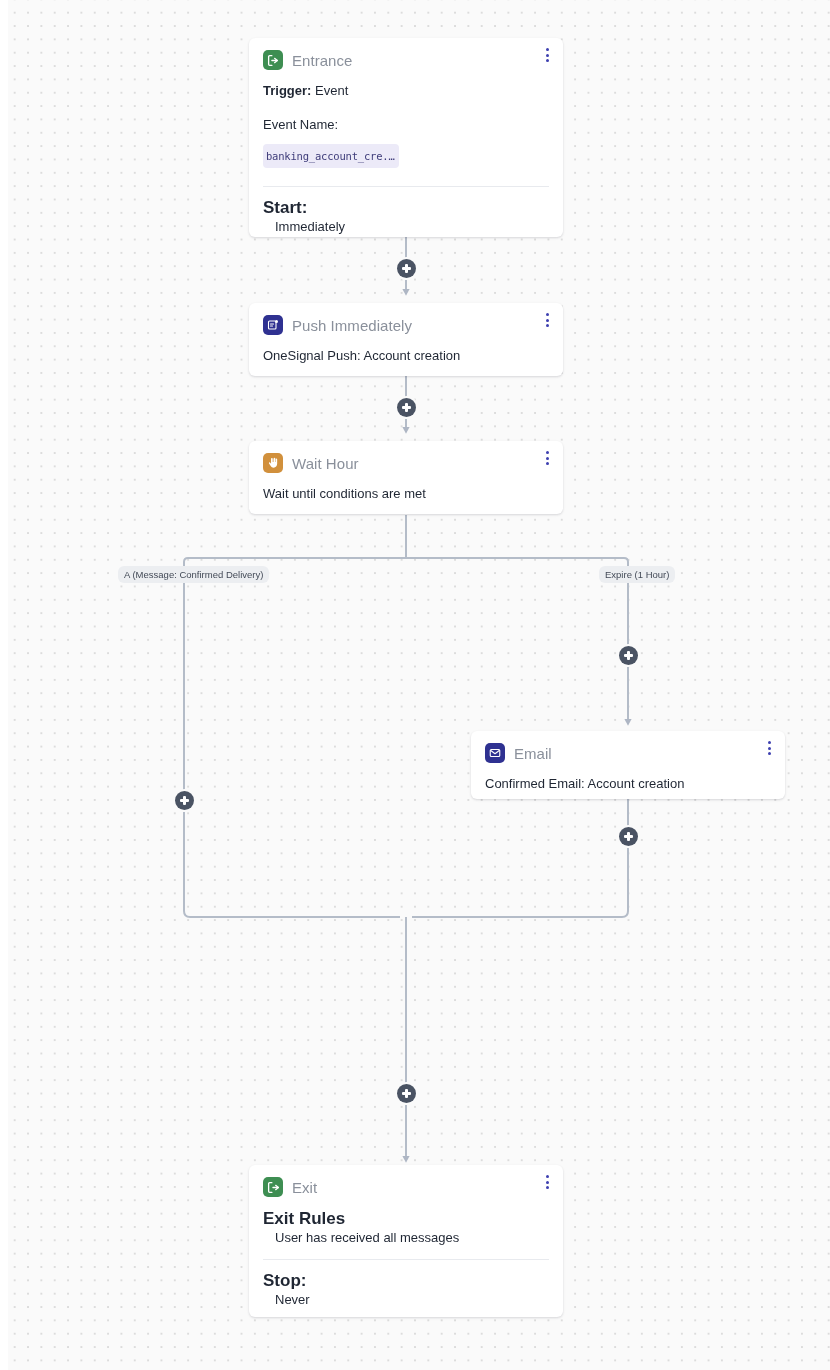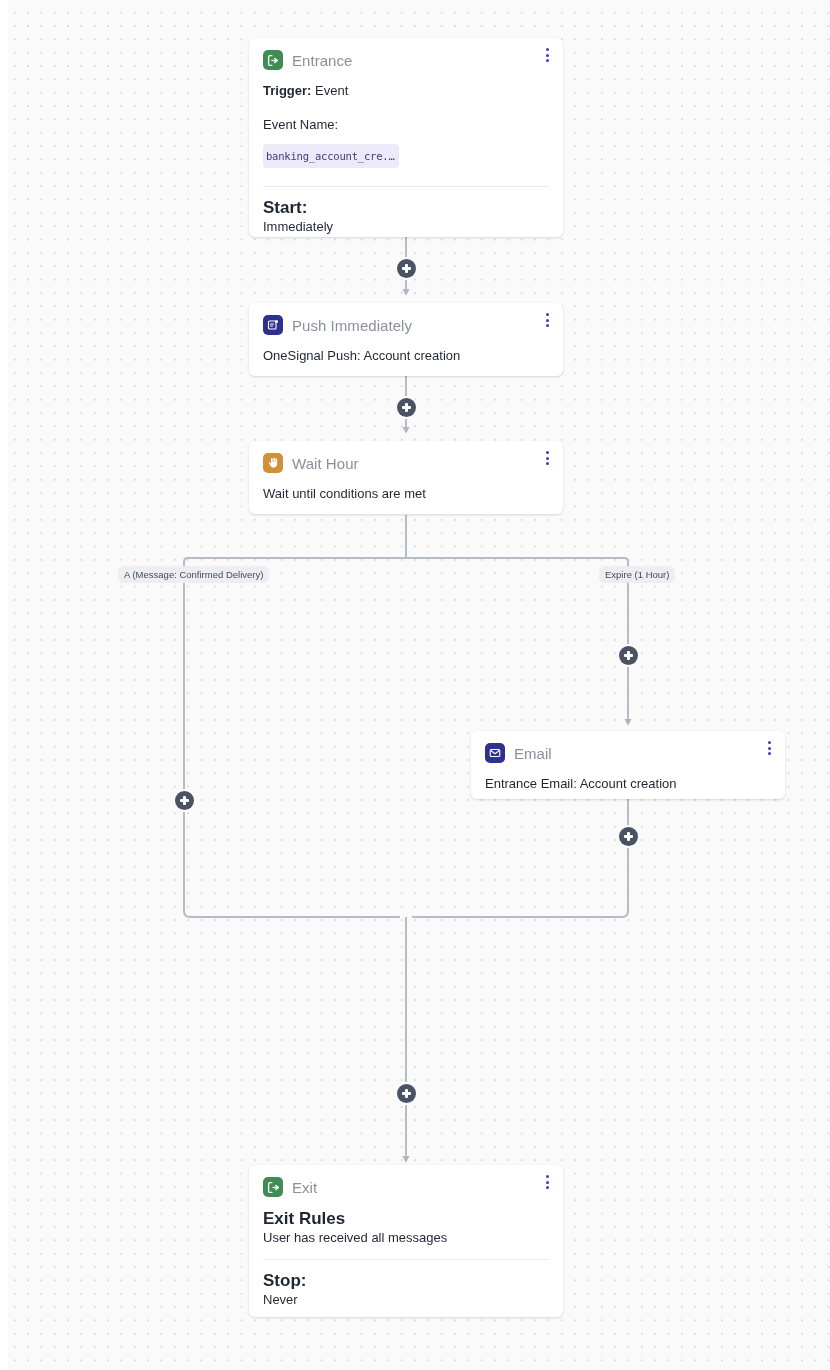--- a/index.html
+++ b/index.html
@@ -111,20 +111,21 @@
   .node-line.bold-lead b { font-weight: 700; }
   .node-label-strong {
     font-size: 17px;
     font-weight: 700;
     color: #1f2633;
   }
   .node-sub {
     font-size: 13px;
     color: #1f2633;
     margin-top: 1px;
+    margin-left: 12px;
   }
   .gap-md { height: 15px; }
   .gap-sm { height: 9px; }
 
   .chip {
     display: inline-block;
     background: #eceaf8;
     color: #3f3d7a;
     font-family: "DejaVu Sans Mono", "Liberation Mono", monospace;
     font-size: 10.5px;
@@ -293,21 +294,21 @@
         </svg>
       </span>
       <span class="node-type">Email</span>
       <span class="kebab">
         <i></i>
           <i></i>
           <i></i>
       </span>
     </div>
     <div class="node-body">
-      <div class="node-line">Entrance Email: Account creation</div>
+      <div class="node-line">Confirmed Email: Account creation</div>
     </div>
   </div>
 
   <div class="node" style="left:249px; top:1165px; width:314px; height:152px;">
     <div class="node-head">
       <span class="node-icon" style="background:#3e8e52;">
         <svg width="13" height="13" viewBox="0 0 24 24" fill="none" stroke="#ffffff" stroke-width="2.4" stroke-linecap="round" stroke-linejoin="round">
           <path d="M9 3 H5 a2 2 0 0 0-2 2 v14 a2 2 0 0 0 2 2 h4"></path>
           <polyline points="16 16 21 12 16 8"></polyline>
           <line x1="21" y1="12" x2="11" y2="12"></line>

